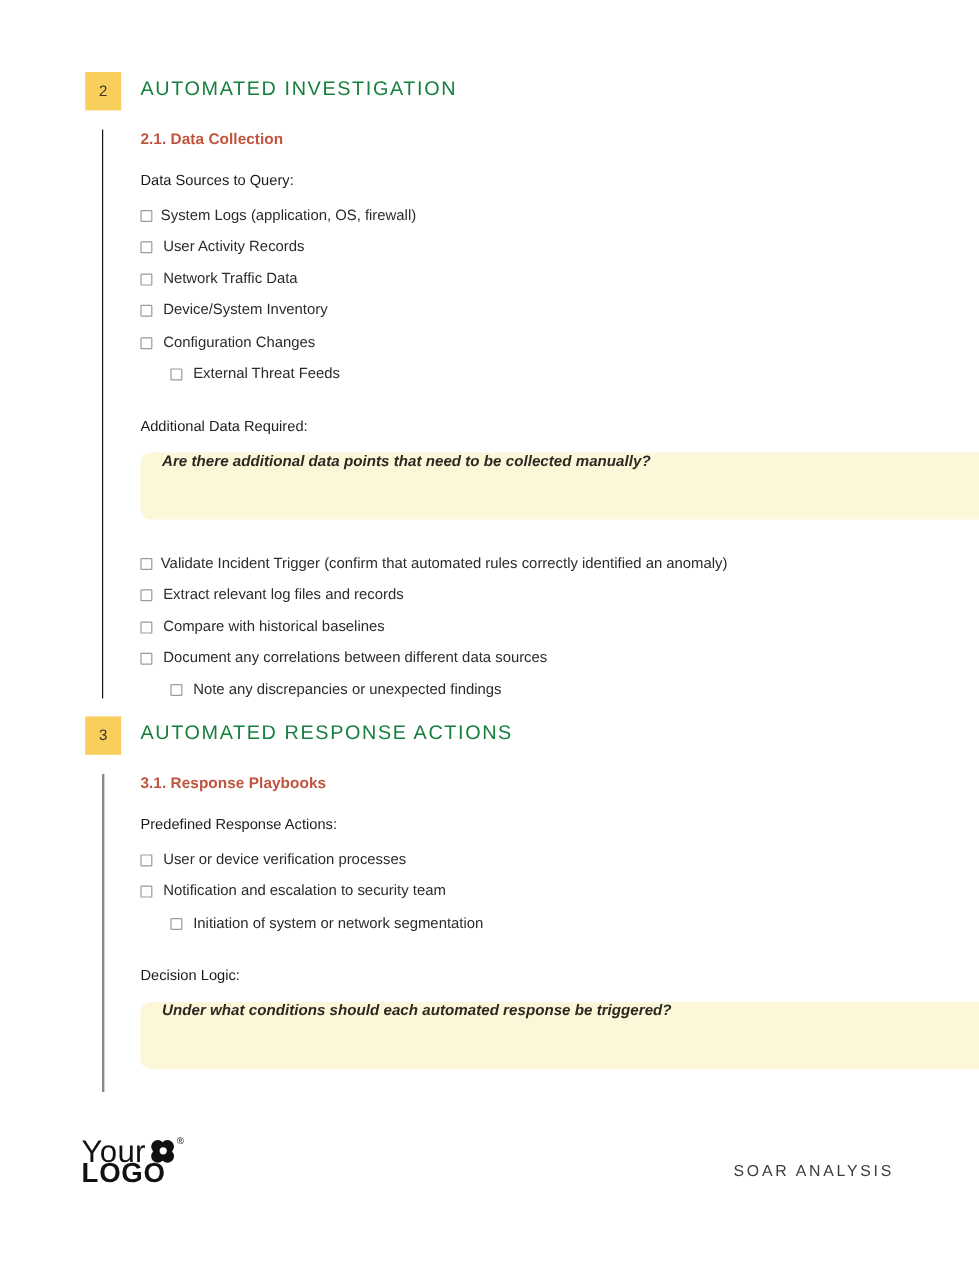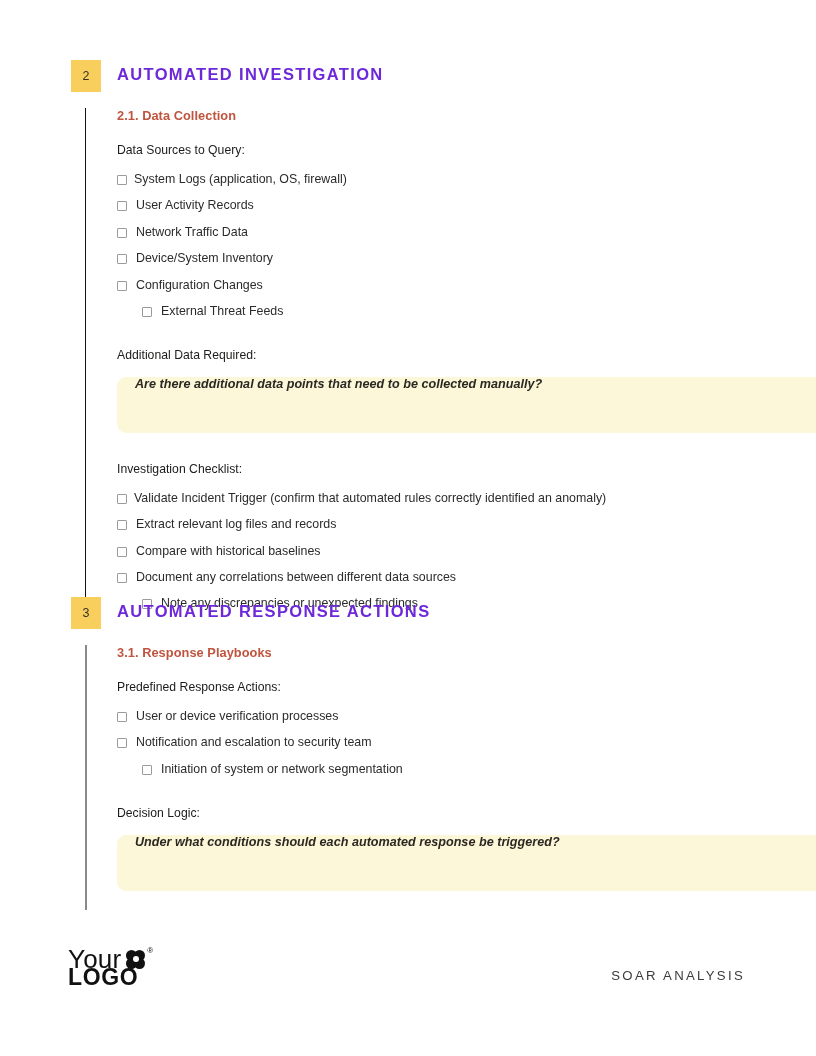--- a/index.html
+++ b/index.html
@@ -48,23 +48,23 @@
     font-size: 12.5px;
     font-weight: 400;
     color: #3a3226;
     letter-spacing: 0.2px;
   }
   .section-title {
     position: absolute;
     left: 117px;
     top: 5px;
     font-size: 16.5px;
-    font-weight: 700;
+    font-weight: 400;
     letter-spacing: 1.35px;
-    color: #6d28d9;
+    color: #15803d;
     white-space: nowrap;
   }
 
   
   .section-body {
     position: relative;
     margin-top: 12px;
     padding-left: 117px;
   }
   .vrule {
@@ -270,21 +270,20 @@
       <div class="gap-28"></div>
 
       <div class="label">Additional Data Required:</div>
 
       <div class="note">
         <span class="note-text">Are there additional data points that need to be collected manually?</span>
       </div>
 
       <div class="gap-28"></div>
 
-      <div class="label">Investigation Checklist:</div>
 
       <ul class="checklist">
         <li class="tight">
           <span class="cbox"></span>
           <span class="citem-text">Validate Incident Trigger (confirm that automated rules correctly identified an anomaly)</span>
         </li>
         <li>
           <span class="cbox"></span>
           <span class="citem-text">Extract relevant log files and records</span>
         </li>

